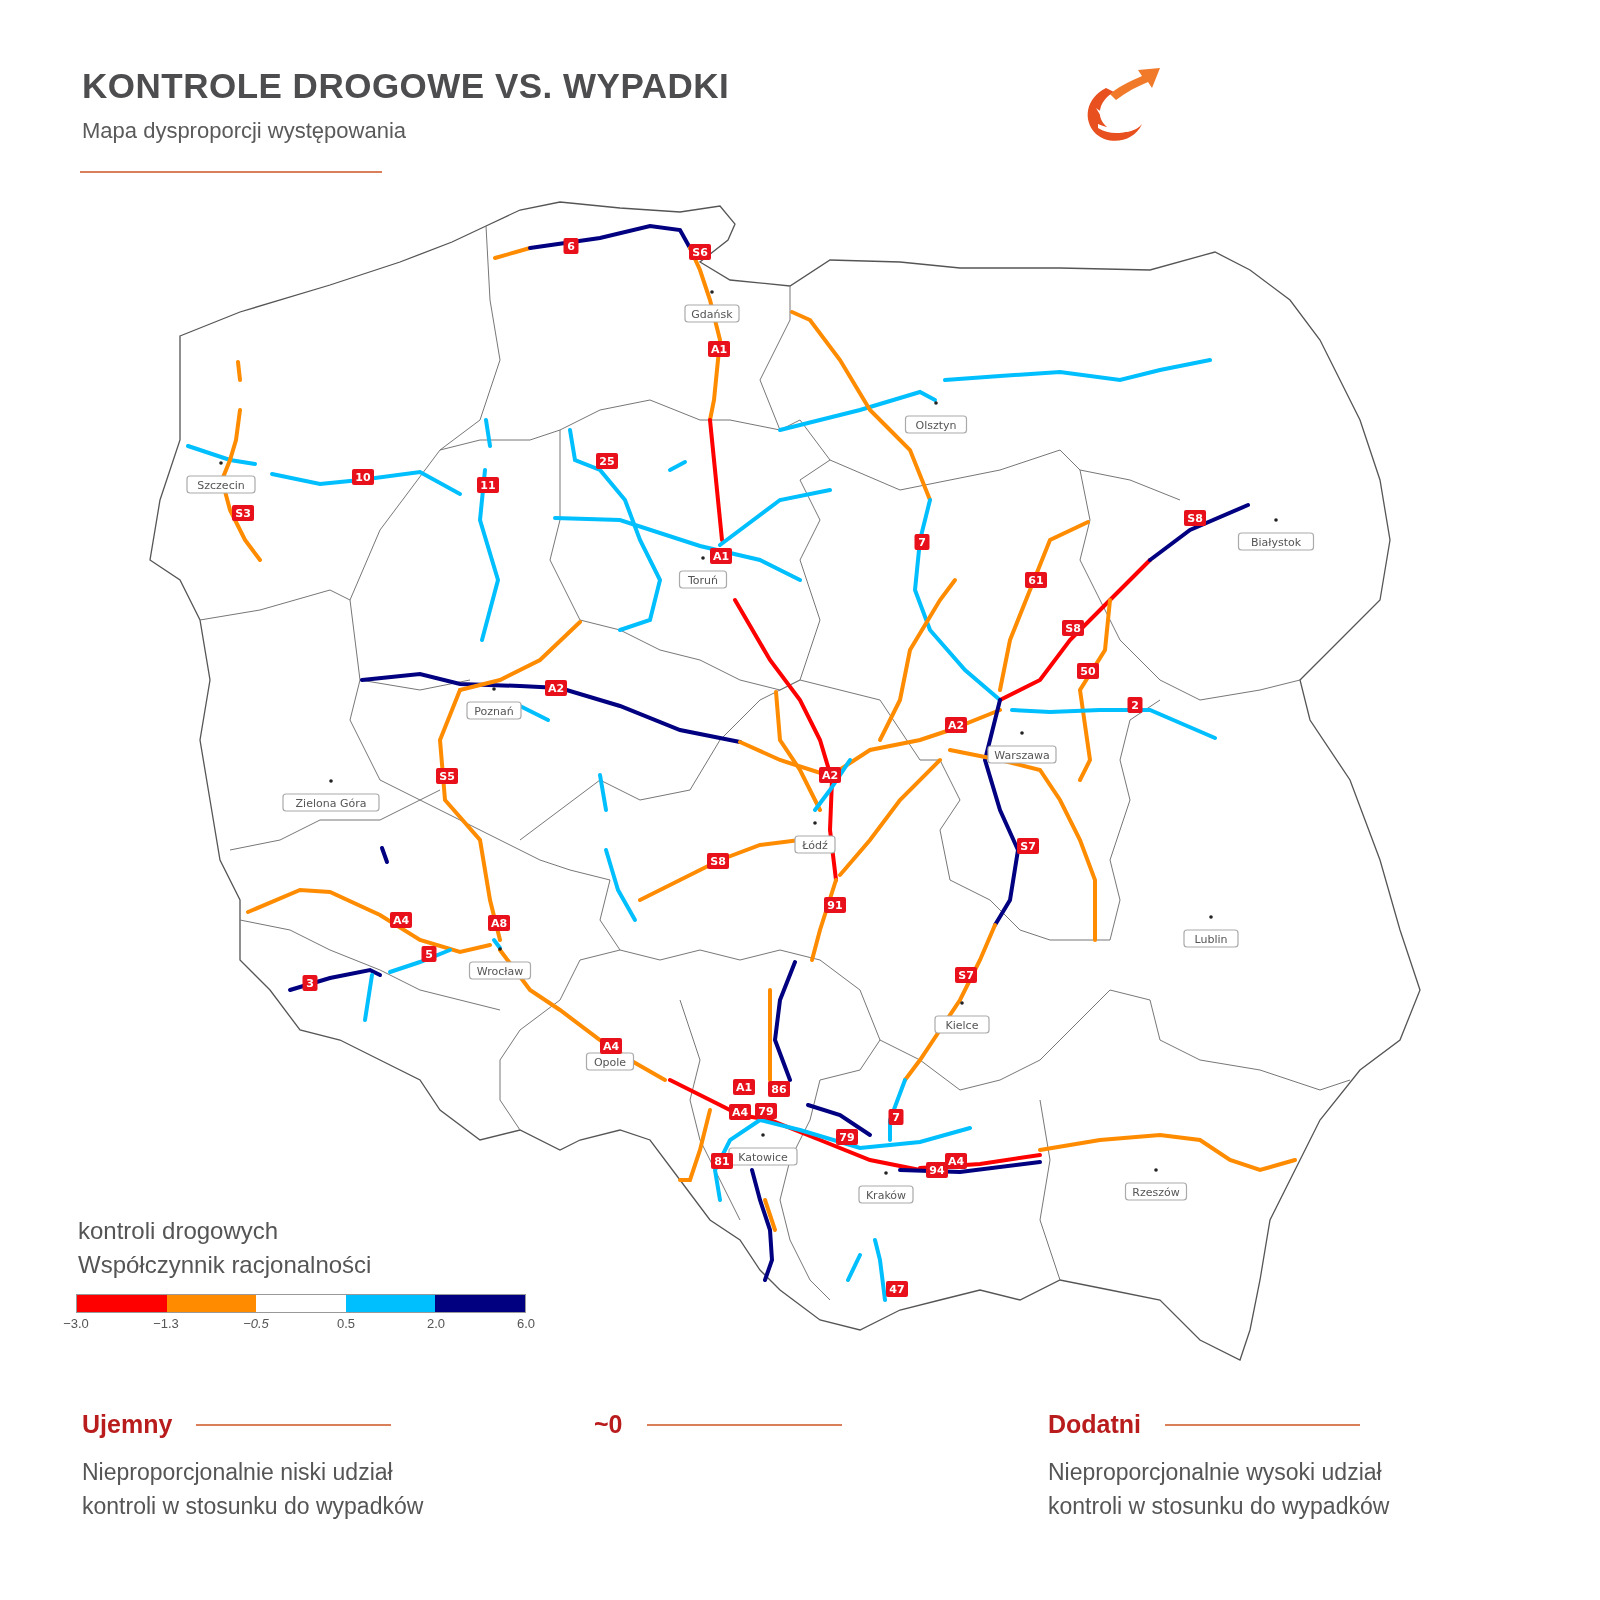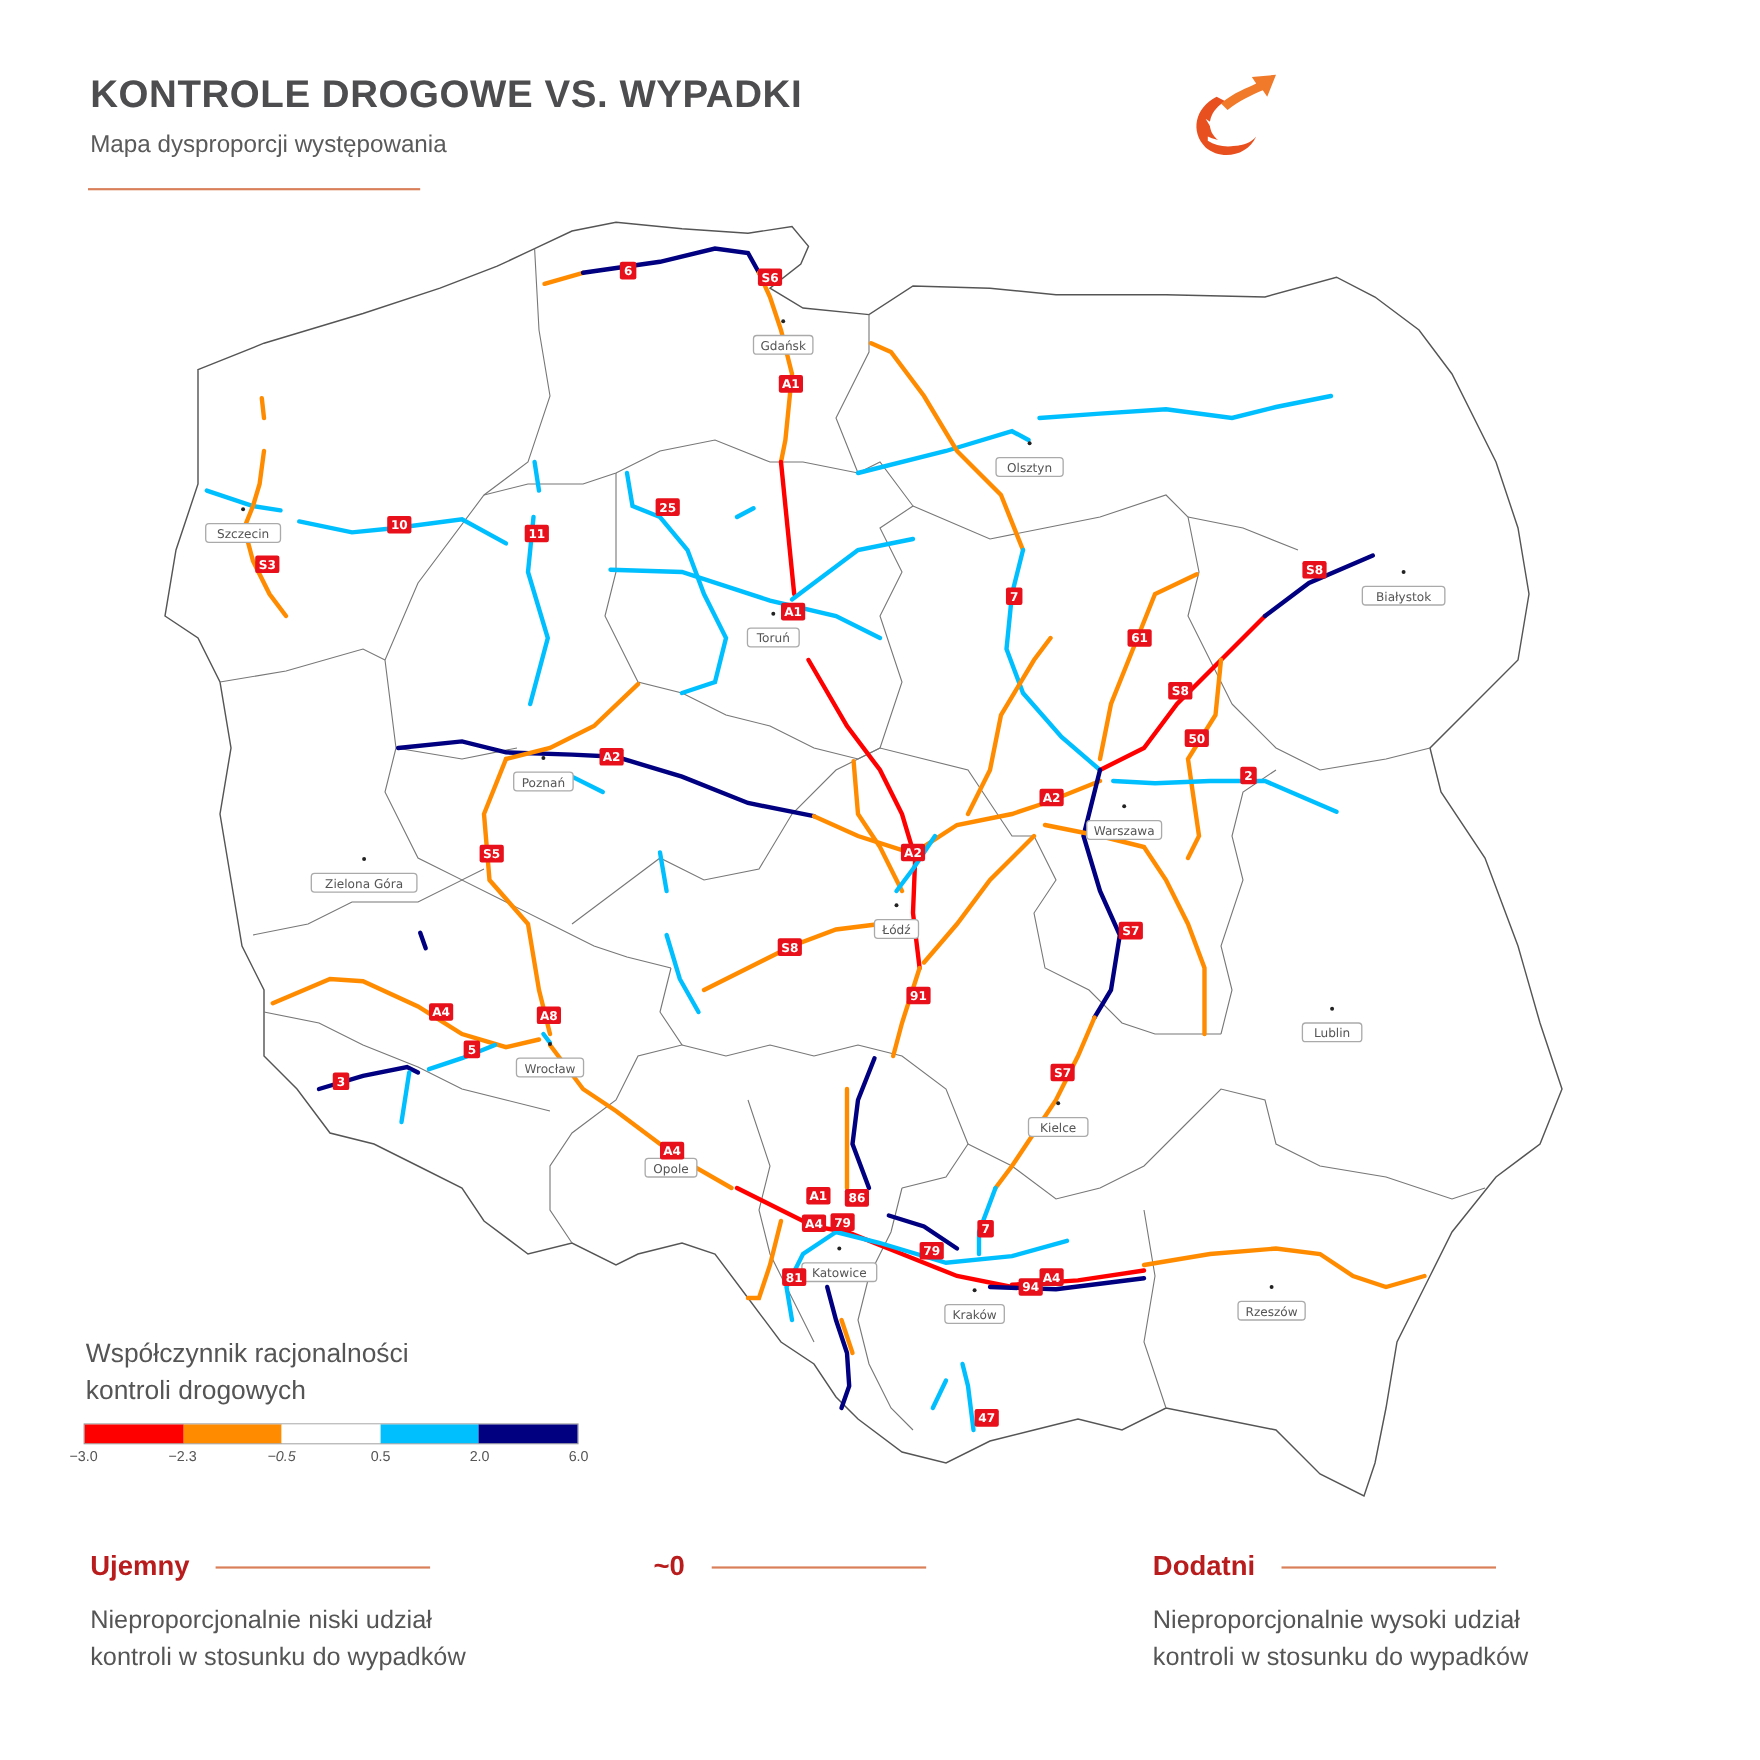--- a/index.html
+++ b/index.html
@@ -356,33 +356,33 @@
         <text x="956" y="1165" text-anchor="middle" class="shield-t">A4</text>
       </g>
       <g>
         <rect x="886" y="1281" width="22" height="16" rx="2" class="shield"></rect>
         <text x="897" y="1293" text-anchor="middle" class="shield-t">47</text>
       </g>
     </g>
 </svg>
 
 <div class="legend-title">
+  <div>kontroli drogowych</div>
   <div>Współczynnik racjonalności</div>
-  <div>kontroli drogowych</div>
 </div>
 <div class="cbar" id="cbar">
     <div style="background: rgb(255, 0, 0);"></div>
     <div style="background: rgb(255, 140, 0);"></div>
     <div style="background: rgb(255, 255, 255);"></div>
     <div style="background: rgb(0, 191, 255);"></div>
     <div style="background: rgb(0, 0, 128);"></div>
   </div>
 <div id="ticks">
     <div class="tick" style="left: 76px; text-align: right;">−3.0</div>
-    <div class="tick" style="left: 166px;">−2.3</div>
+    <div class="tick" style="left: 166px;">−1.3</div>
     <div class="tick" style="left: 256px; font-style: italic;">−0.5</div>
     <div class="tick" style="left: 346px;">0.5</div>
     <div class="tick" style="left: 436px;">2.0</div>
     <div class="tick" style="left: 526px;">6.0</div>
   </div>
 
 <div class="col" style="left:82px;">
   <h3>
       <span>Ujemny</span>
       <span class="ln"></span>

